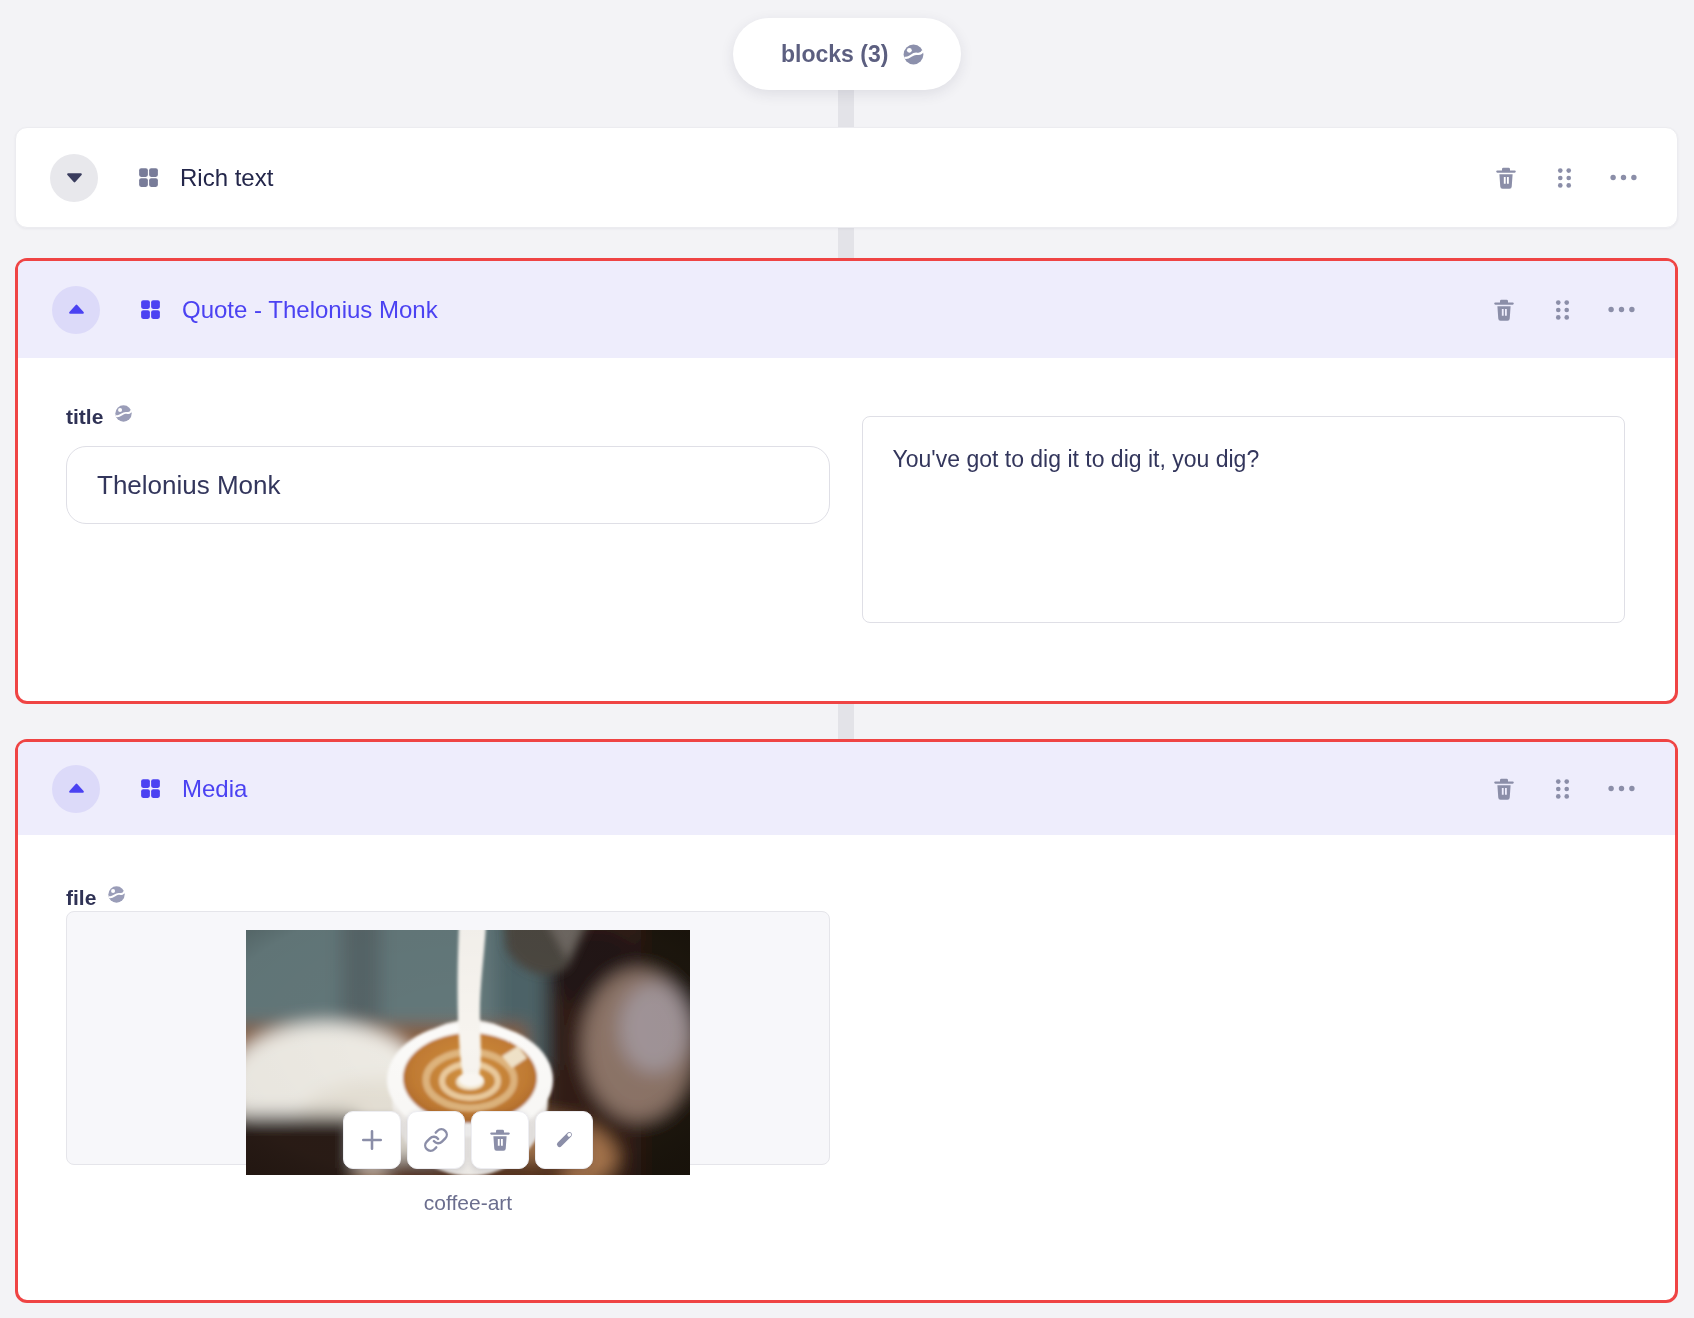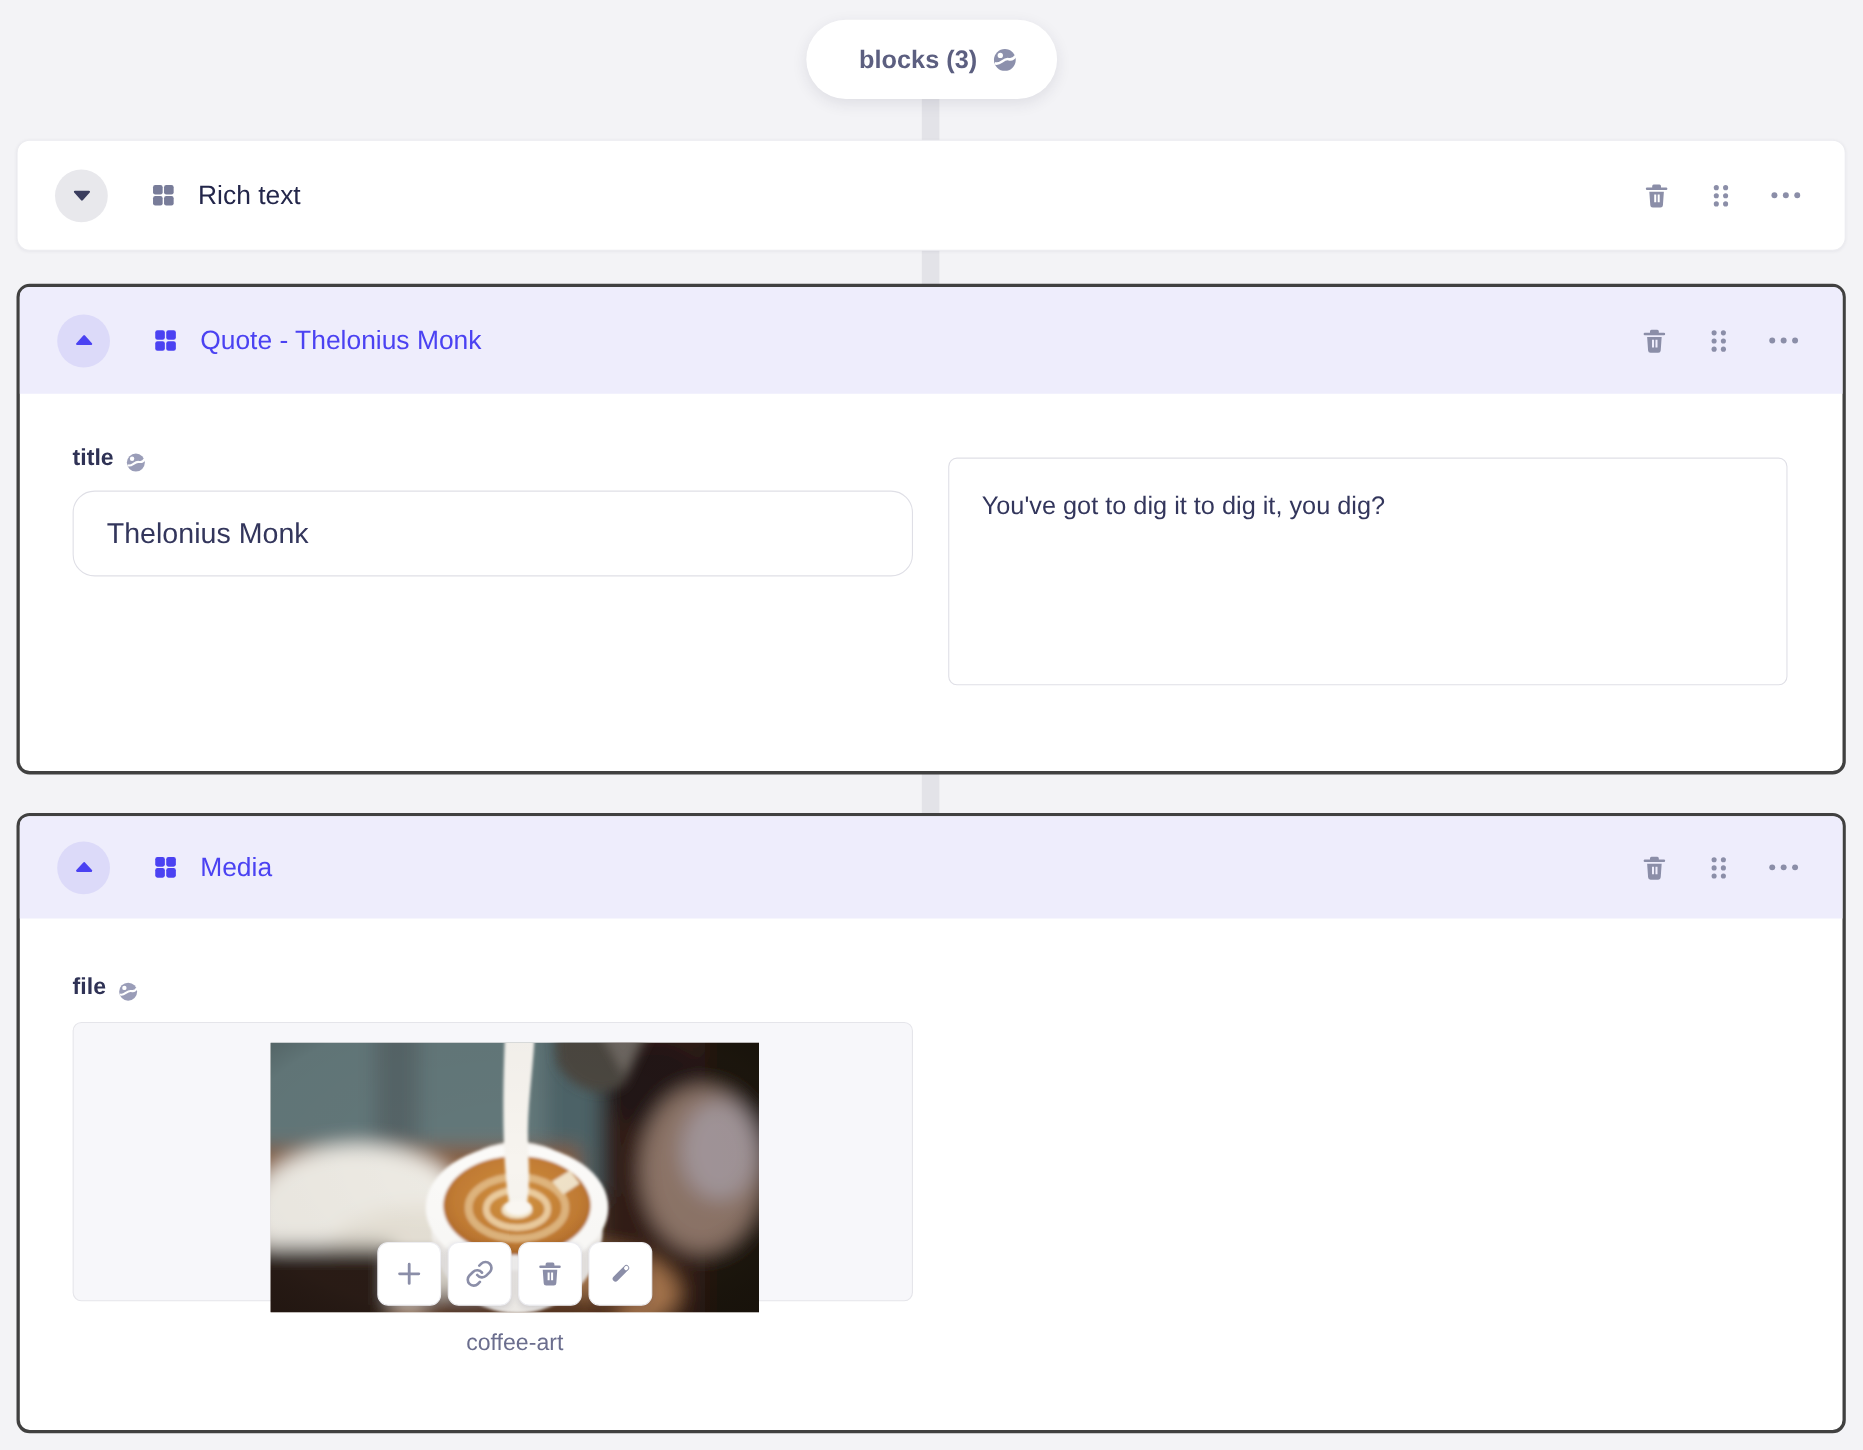--- a/index.html
+++ b/index.html
@@ -16,21 +16,21 @@
   .pill {
     position:absolute; top:18px; left:733px; height:72px; z-index:2;
     background:#fff; border-radius:40px; box-shadow:0 4px 14px rgba(40,40,70,.10);
     display:flex; align-items:center; gap:14px; padding:0 36px; box-sizing:border-box;
   }
   .pill-label { font-size:23px; font-weight:700; color:#5C5F80;margin-left:12px; }
 
   
   .block { position:absolute; left:15px; width:1663px; background:#fff; border-radius:12px; box-sizing:border-box; z-index:1; }
   .block.plain { border:1px solid #ECECF0; box-shadow:0 1px 3px rgba(25,25,50,.05); }
-  .block.active { border:3px solid #404040; }
+  .block.active { border:3px solid #ef4444; }
 
   #rich  { top:127px; height:101px; display:flex; align-items:center; }
   #quote { top:258px; height:446px; }
   #media { top:739px; height:564px; }
 
   .header { display:flex; align-items:center; padding:0 40px 0 34px; width:100%; box-sizing:border-box; }
   .active .header { background:#EEEDFC; border-radius:8px 8px 0 0; }
   #quote .header { height:97px; }
   #media .header { height:93px;justify-content:center; }
 
@@ -45,38 +45,38 @@
   .block-title { margin-left:19px; font-size:24px; font-weight:400; color:#23264A; white-space:nowrap; }
   .active .block-title { color:#4B42F2; }
 
   .actions { margin-left:auto; display:flex; align-items:center; gap:36px; color:#8B8EA8; }
   .icon-btn { background:none; border:none; padding:0; color:#8B8EA8; cursor:pointer; display:flex; align-items:center; }
 
   
   .quote-body { padding:46px 50px 0 48px; display:grid; grid-template-columns:1fr 1fr; column-gap:32px; }
   .media-body { padding:50px 48px 0 48px; }
 
-  .field-label { display:flex; align-items:flex-end; gap:11px; font-size:21px; font-weight:700; color:#2F3255; line-height:26px; }
+  .field-label { display:flex; align-items:flex-start; gap:11px; font-size:21px; font-weight:700; color:#2F3255; line-height:26px; }
   .field-label .globe { color:#9A9DB8; display:flex; }
 
   .text-input {
     margin-top:16px; width:100%; height:78px; box-sizing:border-box;
     border:1px solid #DFDFE6; border-radius:20px; background:#fff;
     font-family:"Liberation Sans", sans-serif; font-size:26px; color:#33365C; padding:0 30px;
   }
   .textarea {
     margin-top:12px; width:100%; height:207px; box-sizing:border-box;
     border:1px solid #DFDFE6; border-radius:8px; background:#fff; resize:none;
     font-family:"Liberation Sans", sans-serif; font-size:23px; color:#33365C;
     padding:26px 30px; line-height:1.45;
   }
 
   
   .file-box {
-    margin-top:18px; width:764px; height:254px; box-sizing:border-box;
+    margin-top:0; width:764px; height:254px; box-sizing:border-box;
     background:#F7F7FA; border:1px solid #E5E5EA; border-radius:8px;
     display:flex; flex-direction:column; align-items:center;padding-left:40px;
   }
   .preview { margin-top:18px; position:relative; width:444px; height:245px; }
   .preview .photo { width:100%; height:100%; display:block; }
   .file-actions { position:absolute; left:50%; transform:translateX(-50%); bottom:6px; display:flex; gap:6px; }
   .fab {
     width:58px; height:58px; background:#fff; border:1px solid #EDEDF1; border-radius:10px;
     display:flex; align-items:center; justify-content:center; color:#8B8EA8;
     box-shadow:0 2px 6px rgba(30,30,60,.14); cursor:pointer; padding:0;

